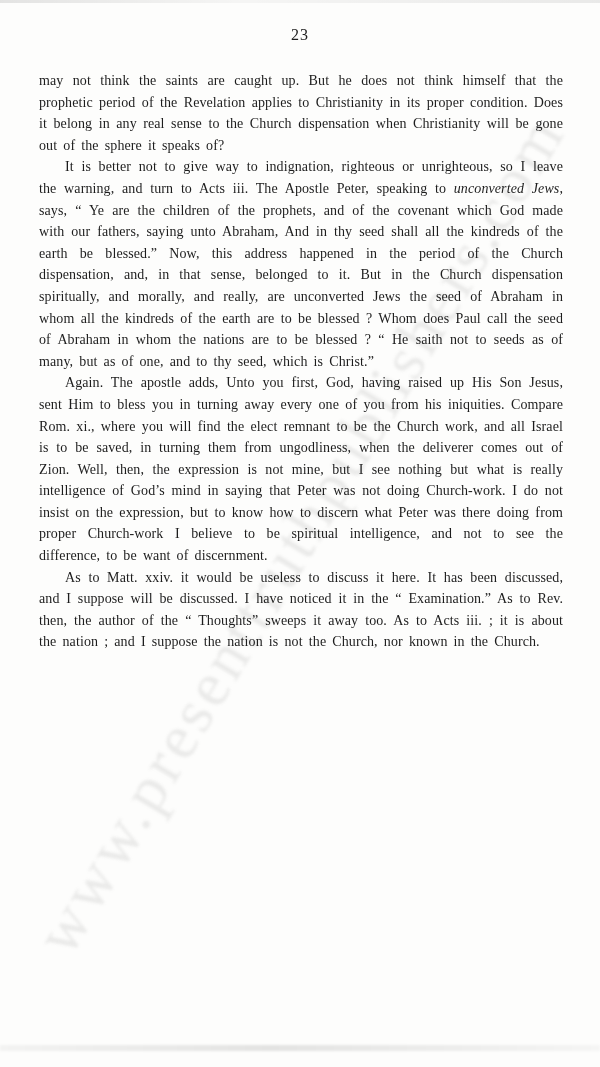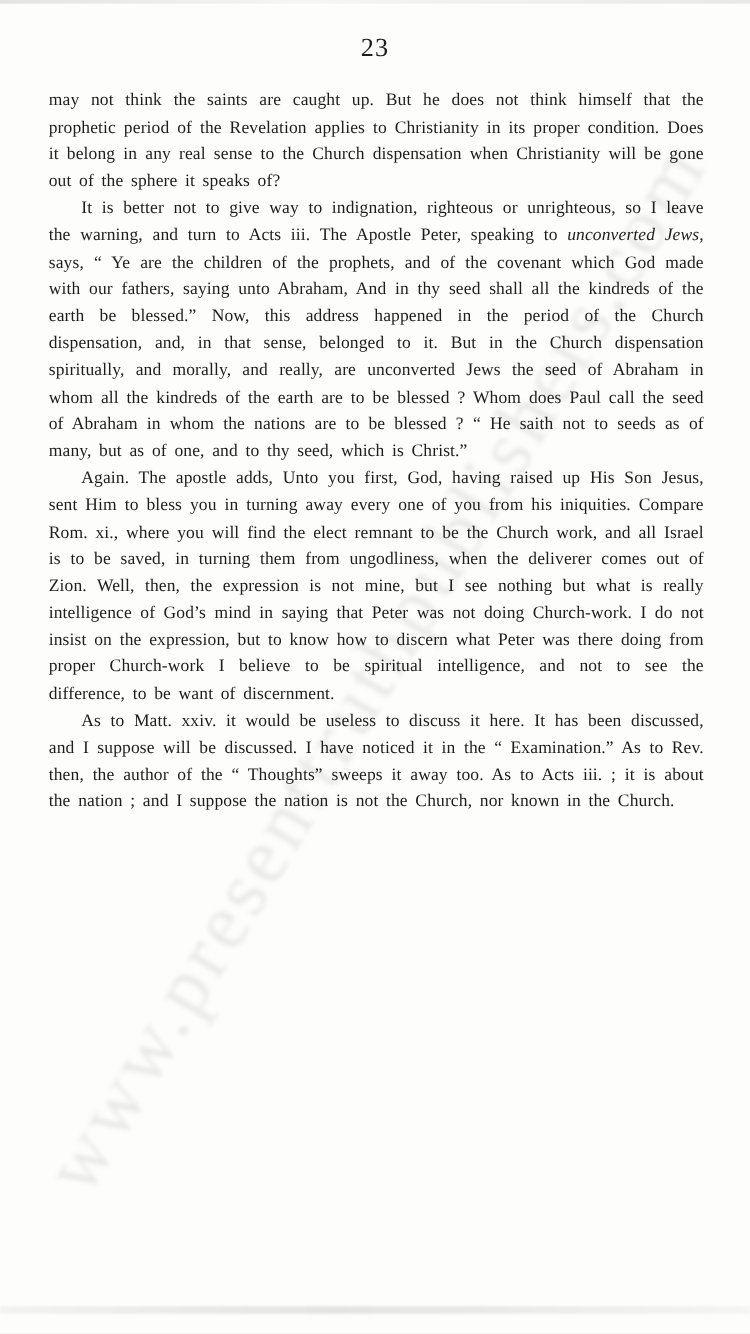--- a/index.html
+++ b/index.html
@@ -43,21 +43,21 @@
     filter: blur(1.6px);
     pointer-events: none;
     user-select: none;
   }
   .page-number {
     position: absolute;
     top: 26px;
     left: 0;
     right: 0;
     text-align: center;
-    font-size: 21px;
+    font-size: 16px;
     letter-spacing: 1px;
   }
   .body-text {
     position: absolute;
     top: 70px;
     left: 39px;
     right: 37px;
     text-align: justify;
     font-size: 14px;
     line-height: 21.6px;

